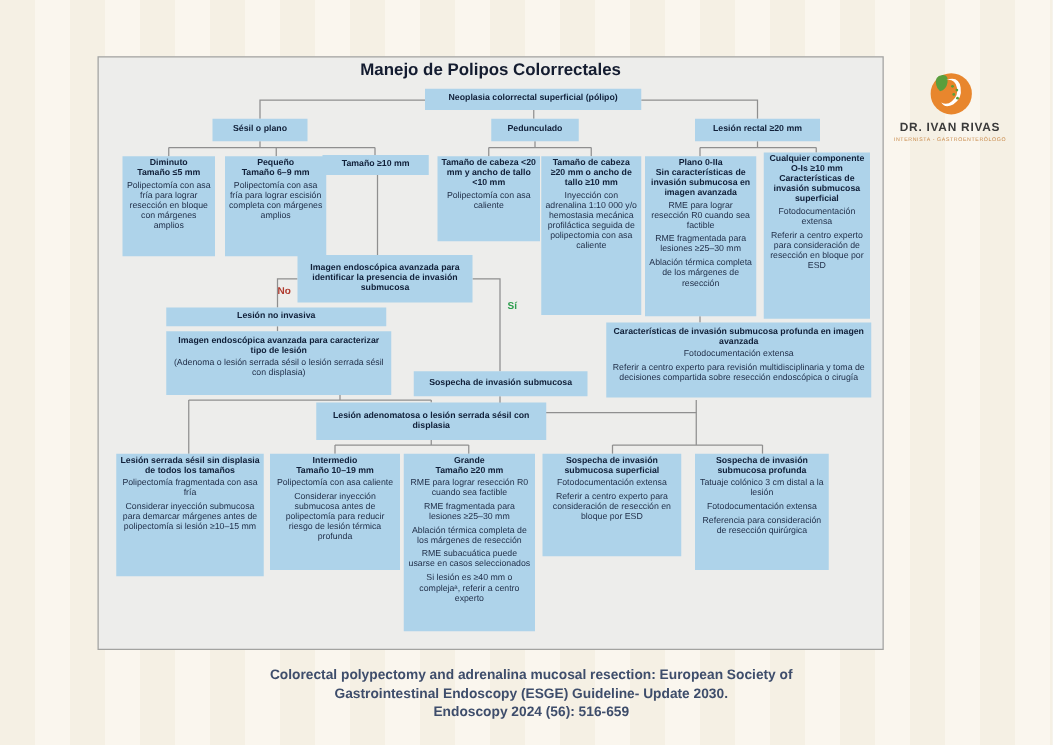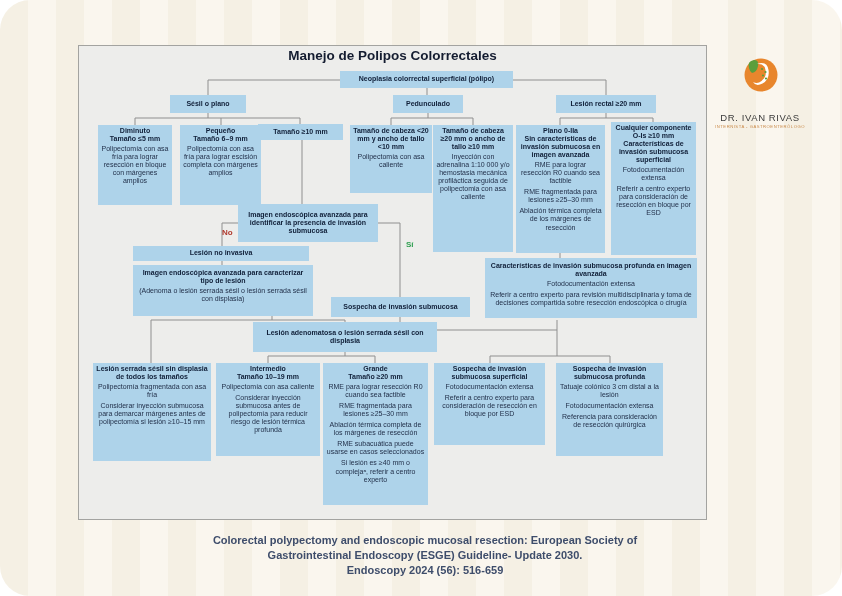--- a/index.html
+++ b/index.html
@@ -1,20 +1,19 @@
 <!DOCTYPE html>
 <html><head>
 <meta charset="utf-8">
 <style>
   * { margin:0; padding:0; box-sizing:border-box; }
   body { font-family:"Liberation Sans", sans-serif; }
   .page {
     position:relative; width:842px; height:596px; overflow:hidden;
     background:repeating-linear-gradient(90deg,#f5f0e4 0 28px,#faf6ee 28px 56px);
-    border-radius:30px;
   }
   .panel {
     position:absolute; left:78px; top:45px; width:629px; height:475px;
     background:#ededeb; border:1px solid #a3a3a0;
   }
   .main-title {
     position:absolute; left:78px; top:48px; width:629px;
     text-align:center; font-size:13.5px; font-weight:bold; color:#141c30;
   }
   svg.wires { position:absolute; left:0; top:0; width:842px; height:596px; pointer-events:none; }
@@ -29,21 +28,21 @@
   .box.center .t { margin-bottom:0; }
   .branch-label { position:absolute; font-size:8px; font-weight:bold;margin-left:26px; }
   .branch-no { left:196px; top:228px; color:#b03a2e; }
   .branch-si { left:380px; top:240px; color:#2e9e4f; }
   .citation {
     position:absolute; left:60px; top:533px; width:730px; text-align:center;
     font-size:11px; font-weight:bold; color:#3e4d6b; line-height:1.35;
   }
   .logo { position:absolute; left:712px; top:55px; width:96px; text-align:center; }
   .logo svg { display:block; margin:0 auto; }
-  .logo-name { font-size:9.5px; font-weight:normal; color:#3b3b3b; letter-spacing:0.6px; margin-top:17px; }
+  .logo-name { font-size:9.5px; font-weight:bold; color:#3b3b3b; letter-spacing:0.6px; margin-top:2px; }
   .logo-sub { font-size:4.2px; color:#c98a4a; letter-spacing:0.5px; margin-top:1px; }
 </style>
 </head>
 <body>
 
 <div class="page">
 
   <div class="panel"></div>
 
   <div class="main-title">Manejo de Polipos Colorrectales</div>
@@ -205,21 +204,21 @@
   </div>
 
   <div class="box" style="left:556px;top:363px;width:107px;height:93px;">
     <div class="t">Sospecha de invasión submucosa profunda</div>
     <p>Tatuaje colónico 3 cm distal a la lesión</p>
     <p>Fotodocumentación extensa</p>
     <p>Referencia para consideración de resección quirúrgica</p>
   </div>
 
   <div class="citation">
-    <div>Colorectal polypectomy and endoscopic mucosal resection: European Society  of</div>
+    <div>Colorectal polypectomy and adrenalina mucosal resection: European Society  of</div>
     <div>Gastrointestinal Endoscopy (ESGE) Guideline- Update 2030.</div>
     <div>Endoscopy 2024 (56): 516-659</div>
   </div>
 
   <div class="logo">
     <svg width="40" height="40" viewBox="0 0 40 40">
       <circle cx="21" cy="20" r="16.5" fill="#e8862d"></circle>
       <path d="M9 13 Q7 6 14 5 Q19 4.5 18 11 Q17 17 12 18 Q9.5 16 9 13 Z" fill="#5a9e3c"></path>
       <path d="M17 9 q10 -3.5 11.5 6 q1.5 9 -6 13.5 q-6.5 3.5 -9.5 -1.5 q4.5 2.5 8.5 -1 q5.5 -4.5 4 -11 q-1.5 -7 -8.5 -6 Z" fill="#ffffff"></path>
       <circle cx="22" cy="14" r="1.1" fill="#5a9e3c"></circle>

